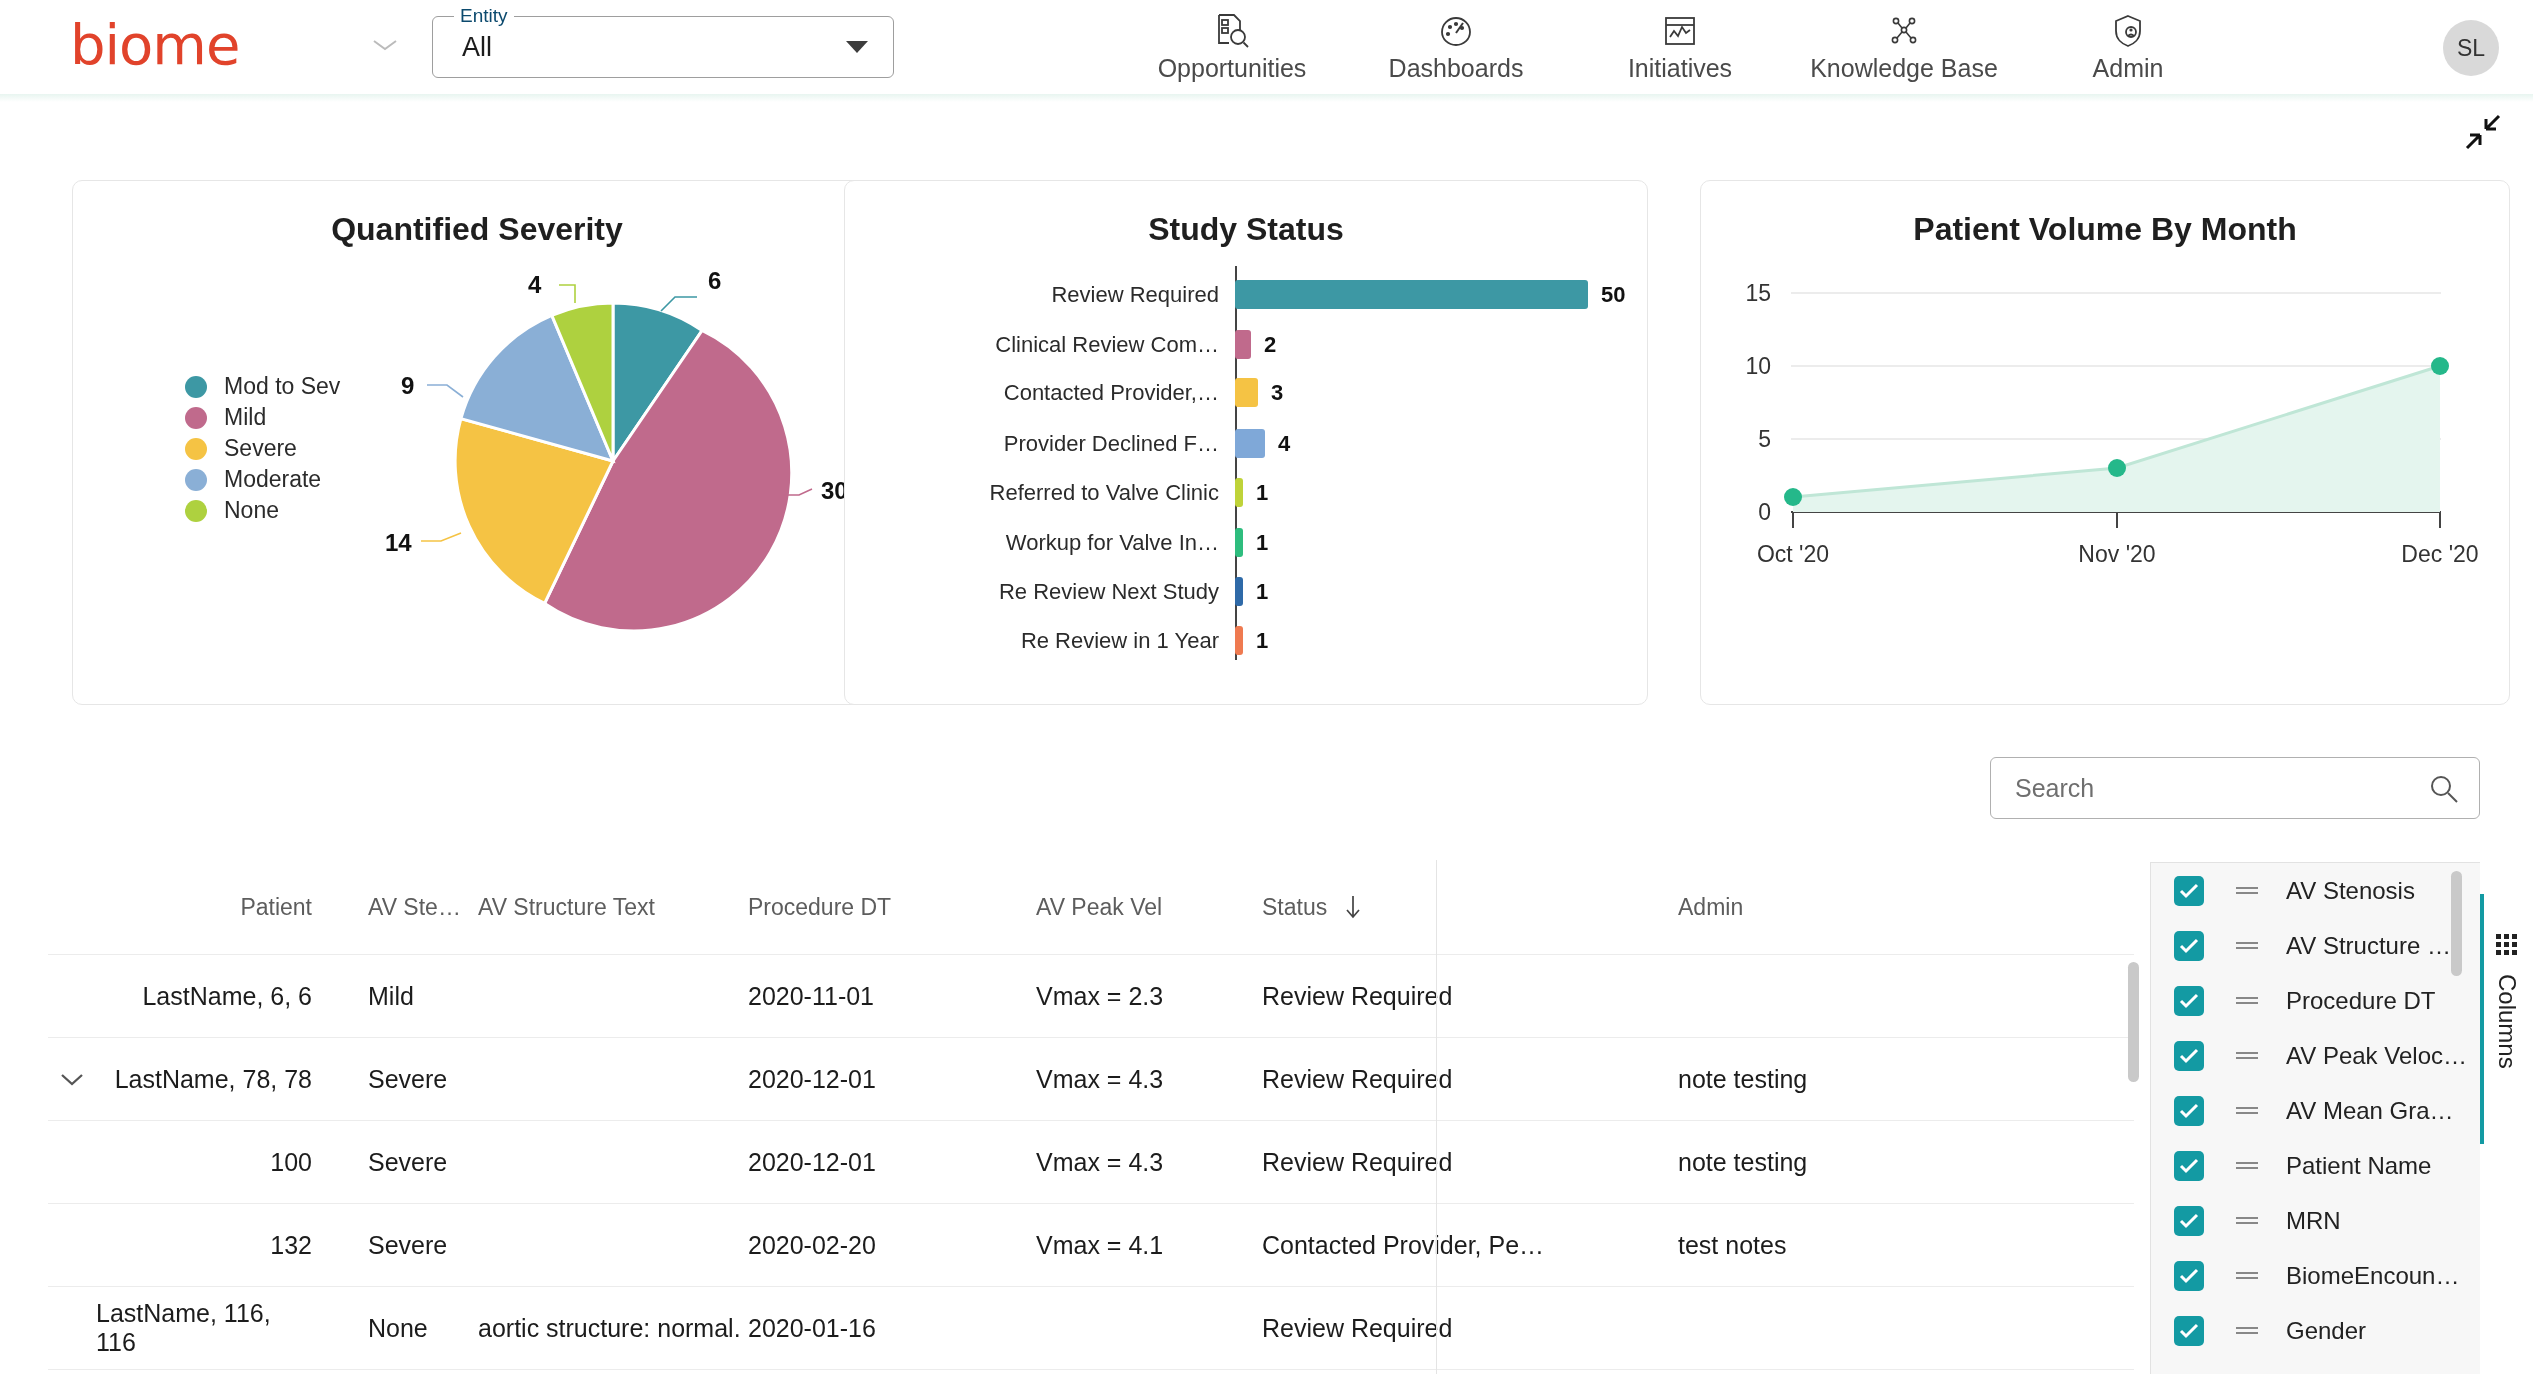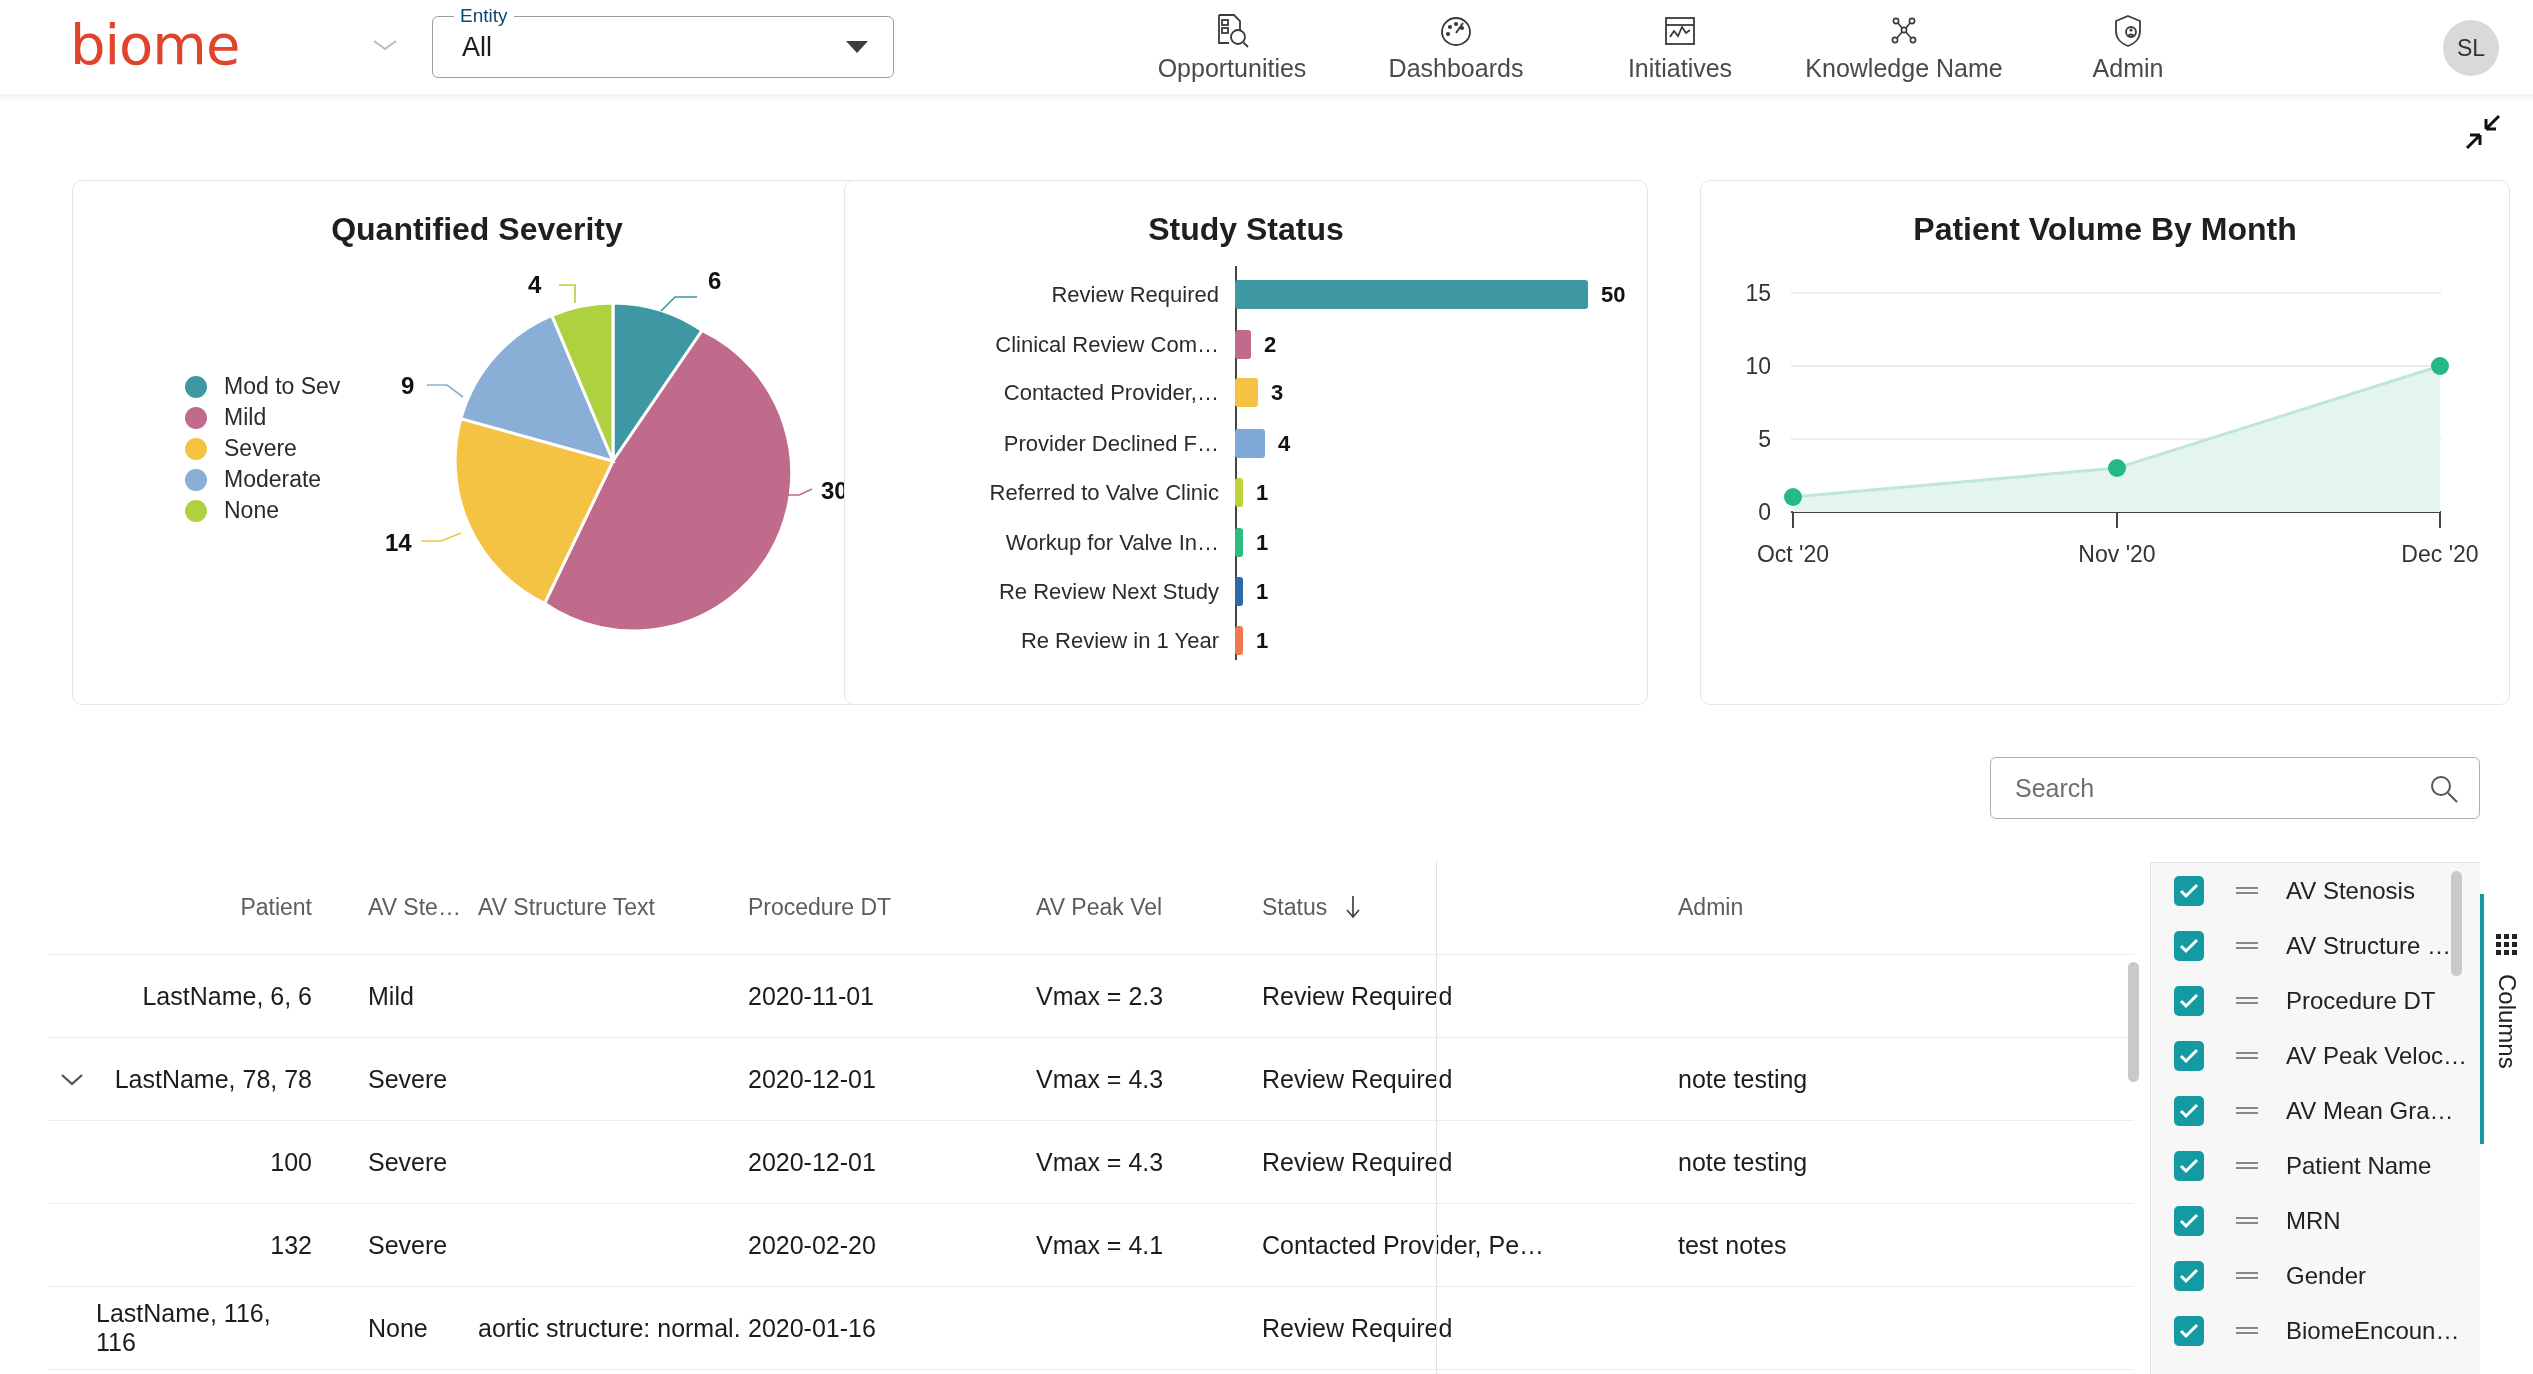--- a/index.html
+++ b/index.html
@@ -246,21 +246,21 @@
       <span class="nicon">
         <svg width="36" height="34" viewBox="0 0 36 34" fill="none" stroke="#3a3a3a" stroke-width="1.6">
           <circle cx="10" cy="7" r="2.6"></circle>
             <circle cx="26" cy="7" r="2.6"></circle>
           <circle cx="9" cy="26" r="2.6"></circle>
             <circle cx="27" cy="26" r="2.6"></circle>
           <circle cx="18" cy="16" r="2.6"></circle>
           <path d="M12 9 L16 14 M24 9 L20 14 M11 24 L16 18 M25 24 L20 18"></path>
         </svg>
       </span>
-      <span class="nlabel">Knowledge Name</span>
+      <span class="nlabel">Knowledge Base</span>
     </div>
 
     <div class="navitem">
       <span class="nicon">
         <svg width="30" height="34" viewBox="0 0 30 34" fill="none" stroke="#3a3a3a" stroke-width="1.8">
           <path d="M15 2 L27 7 v10c0 8-6 13-12 15C9 30 3 25 3 17V7z"></path>
           <circle cx="18" cy="18" r="5"></circle>
             <circle cx="18" cy="16" r="1.6" fill="#3a3a3a" stroke="none"></circle>
           <path d="M15 22 q3 -3 6 0"></path>
         </svg>
@@ -617,35 +617,35 @@
       <span class="col-check">
         <svg width="20" height="16" viewBox="0 0 20 16">
             <path d="M2 8 L7 13 L18 2" stroke="#fff" stroke-width="3" fill="none"></path>
           </svg>
       </span>
       <span class="col-grip">
         <svg width="26" height="12" viewBox="0 0 26 12">
             <path d="M2 4 h22 M2 9 h22" stroke="#888" stroke-width="2.2"></path>
           </svg>
       </span>
+      <span class="col-label">BiomeEncoun…</span>
+    </div>
+
+    <div class="col-item">
+      <span class="col-check">
+        <svg width="20" height="16" viewBox="0 0 20 16">
+            <path d="M2 8 L7 13 L18 2" stroke="#fff" stroke-width="3" fill="none"></path>
+          </svg>
+      </span>
+      <span class="col-grip">
+        <svg width="26" height="12" viewBox="0 0 26 12">
+            <path d="M2 4 h22 M2 9 h22" stroke="#888" stroke-width="2.2"></path>
+          </svg>
+      </span>
       <span class="col-label">Gender</span>
-    </div>
-
-    <div class="col-item">
-      <span class="col-check">
-        <svg width="20" height="16" viewBox="0 0 20 16">
-            <path d="M2 8 L7 13 L18 2" stroke="#fff" stroke-width="3" fill="none"></path>
-          </svg>
-      </span>
-      <span class="col-grip">
-        <svg width="26" height="12" viewBox="0 0 26 12">
-            <path d="M2 4 h22 M2 9 h22" stroke="#888" stroke-width="2.2"></path>
-          </svg>
-      </span>
-      <span class="col-label">BiomeEncoun…</span>
     </div>
   </div>
   <div class="cols-scroll"></div>
 </div>
 
 <div class="cols-tab">
   <div class="cols-tab-bar"></div>
   <span class="cols-tab-icon">
     <svg width="26" height="26" viewBox="0 0 26 26" fill="#222">
       <rect x="2" y="2" width="5" height="5"></rect>

